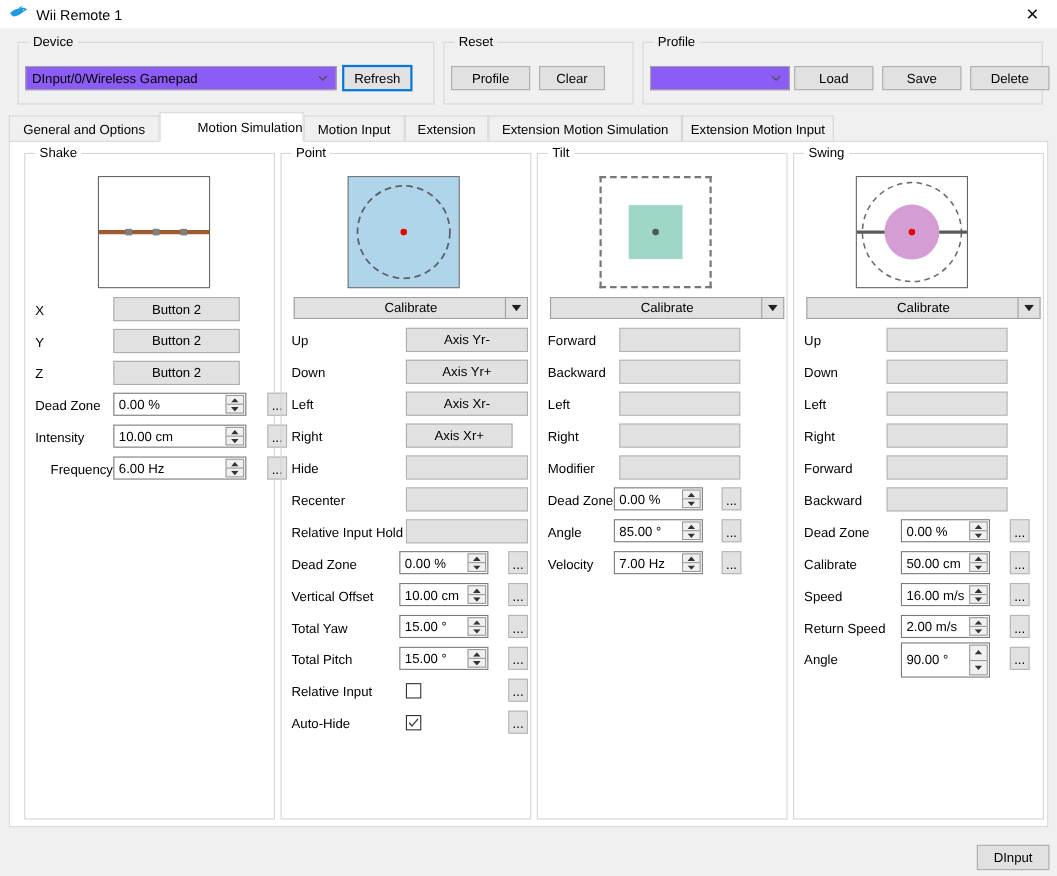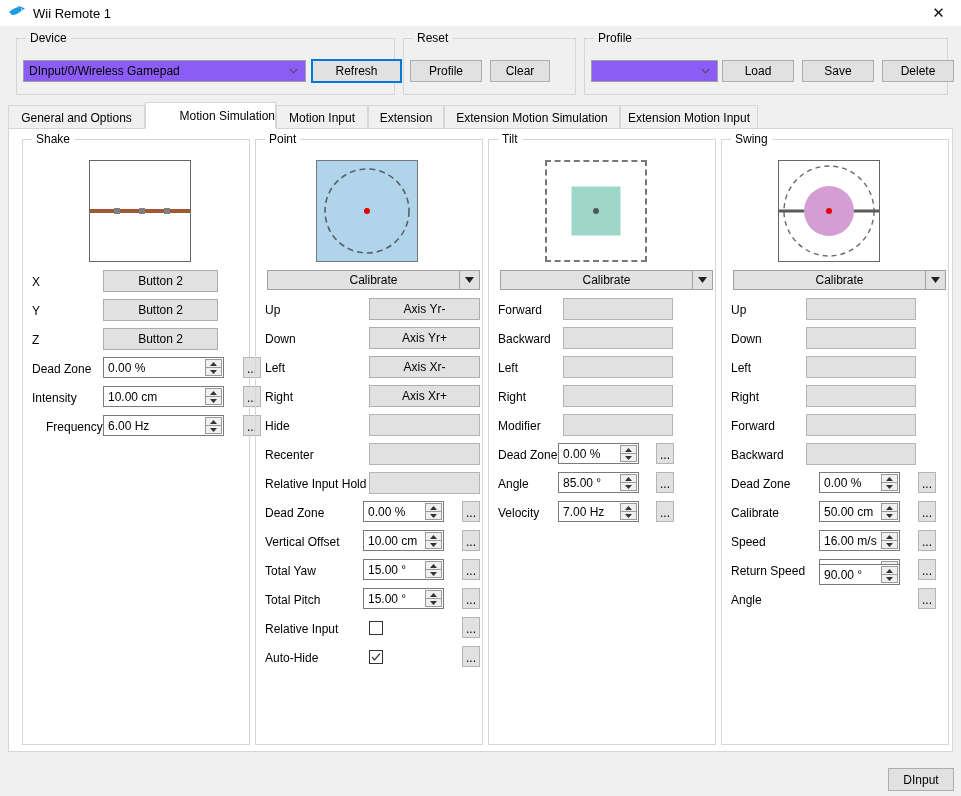--- a/index.html
+++ b/index.html
@@ -172,21 +172,21 @@
 <div class="content">
 
   <div class="gb" style="left:16px;top:12px;width:377px;height:55px;">
     <span class="gb-title">Device</span>
     <div class="combo" style="position:absolute;left:6px;top:21px;width:283px;height:22px;">
       <span class="cv">DInput/0/Wireless Gamepad</span>
       <svg class="chev" viewBox="0 0 10 10">
         <path d="M1 3 L5 7 L9 3" stroke="#4a4a4a" stroke-width="1.2" fill="none"></path>
       </svg>
     </div>
-    <div class="btn focus" style="position:absolute;left:294px;top:20px;width:91px;height:24px;">
+    <div class="btn focus" style="position:absolute;left:294px;top:20px;width:64px;height:24px;">
       <span>Refresh</span>
     </div>
   </div>
 
   <div class="gb" style="left:403px;top:12px;width:171px;height:55px;">
     <span class="gb-title">Reset</span>
     <div class="btn" style="position:absolute;left:6px;top:21px;width:72px;height:22px;">
       <span>Profile</span>
     </div>
     <div class="btn" style="position:absolute;left:86px;top:21px;width:60px;height:22px;">
@@ -355,21 +355,21 @@
       <div class="btn" style="position:absolute;left:113px;top:187px;width:111px;height:22px;">
         <span>Axis Yr+</span>
       </div>
 
       <span class="lbl" style="left:9px;top:221px;">Left</span>
       <div class="btn" style="position:absolute;left:113px;top:216px;width:111px;height:22px;">
         <span>Axis Xr-</span>
       </div>
 
       <span class="lbl" style="left:9px;top:250px;">Right</span>
-      <div class="btn" style="position:absolute;left:113px;top:245px;width:111px;height:22px;">
+      <div class="btn" style="position:absolute;left:113px;top:245px;width:97px;height:22px;">
         <span>Axis Xr+</span>
       </div>
 
       <span class="lbl" style="left:9px;top:279px;">Hide</span>
       <div class="btn bindfield" style="position:absolute;left:113px;top:274px;width:111px;height:22px;">
         <span></span>
       </div>
 
       <span class="lbl" style="left:9px;top:308px;">Recenter</span>
       <div class="btn bindfield" style="position:absolute;left:113px;top:303px;width:111px;height:22px;">
@@ -719,21 +719,21 @@
                 <path d="M3.5 4 L0 0 L7 0 Z" fill="#333"></path>
               </svg>
             </div>
         </div>
       </div>
       <div class="dots" style="left:196px;top:419px;width:18px;height:21px;">
         <span>...</span>
       </div>
 
       <span class="lbl" style="left:9px;top:453px;">Angle</span>
-      <div class="spin" style="left:97px;top:424px;width:81px;height:21px;">
+      <div class="spin" style="left:97px;top:444px;width:81px;height:32px;">
         <span class="sv">90.00 °</span>
         <div class="arrows">
           <div>
               <svg width="7" height="4" viewBox="0 0 7 4">
                 <path d="M3.5 0 L7 4 L0 4 Z" fill="#333"></path>
               </svg>
             </div>
           <div class="sep"></div>
           <div>
               <svg width="7" height="4" viewBox="0 0 7 4">

